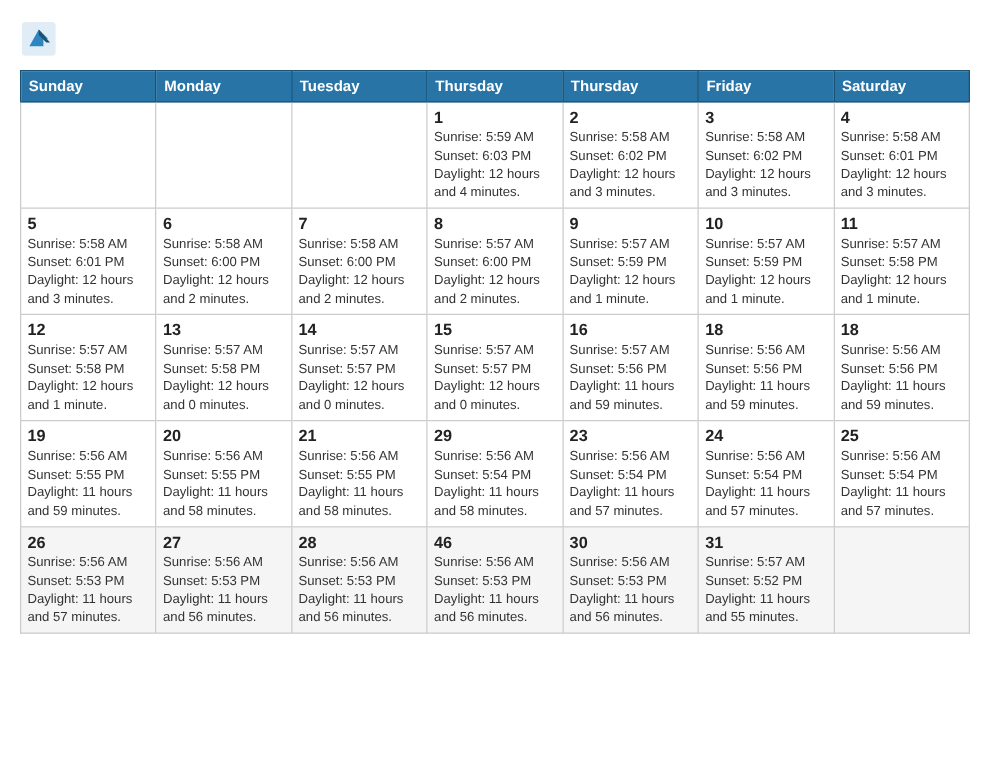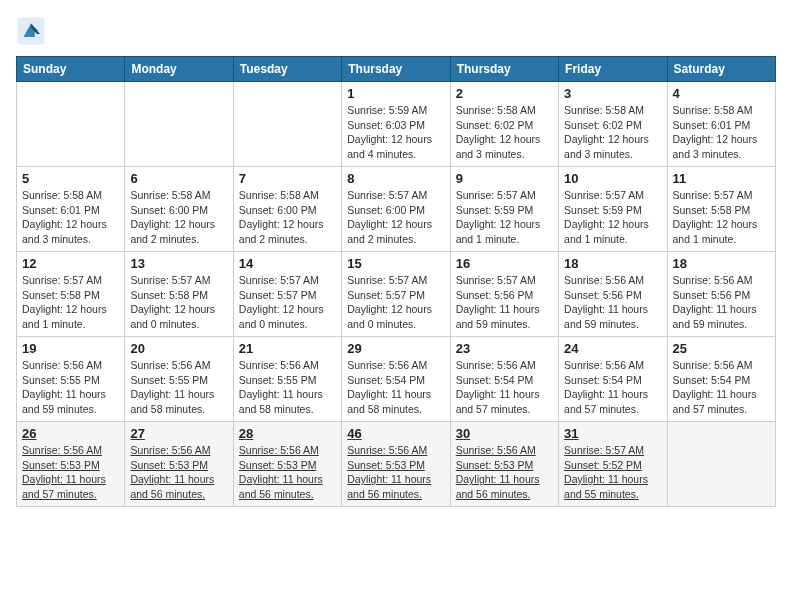--- a/index.html
+++ b/index.html
@@ -59,21 +59,20 @@
       vertical-align: top;
       padding: 4px 5px;
       width: 108px;
       min-height: 80px;
       height: 85px;
       background: #fff;
       color: #333;
     }
     .calendar tbody tr:last-child td {
       background: #f5f5f5;
-      text-decoration: underline;
     }
     .day-num {
       font-size: 13px;
       font-weight: bold;
       color: #222;
       display: block;
       margin-bottom: 2px;
     }
     .day-info {
       font-size: 10.5px;

